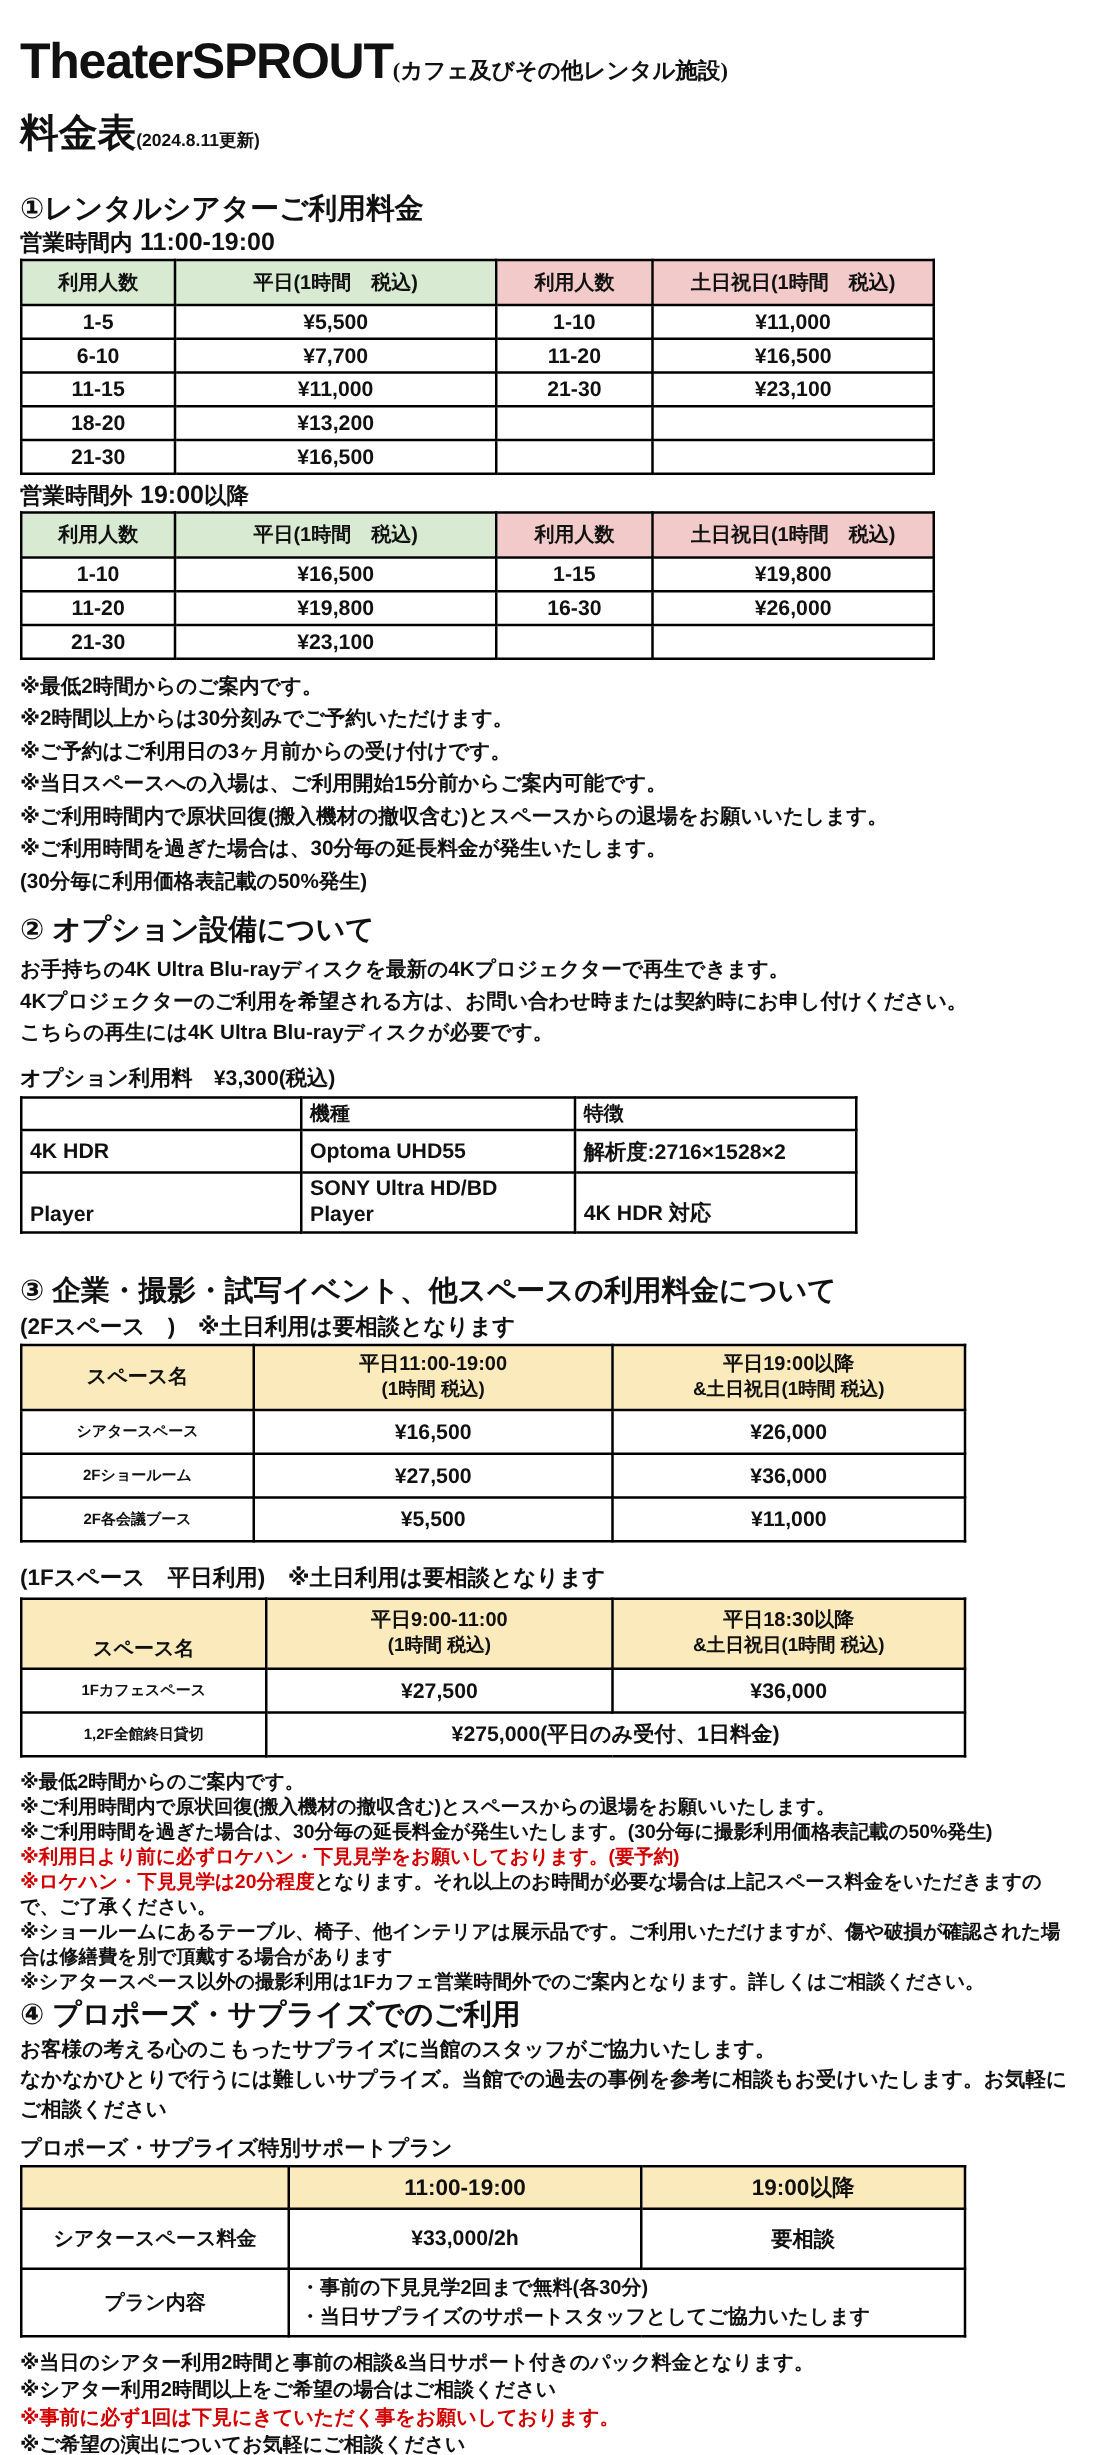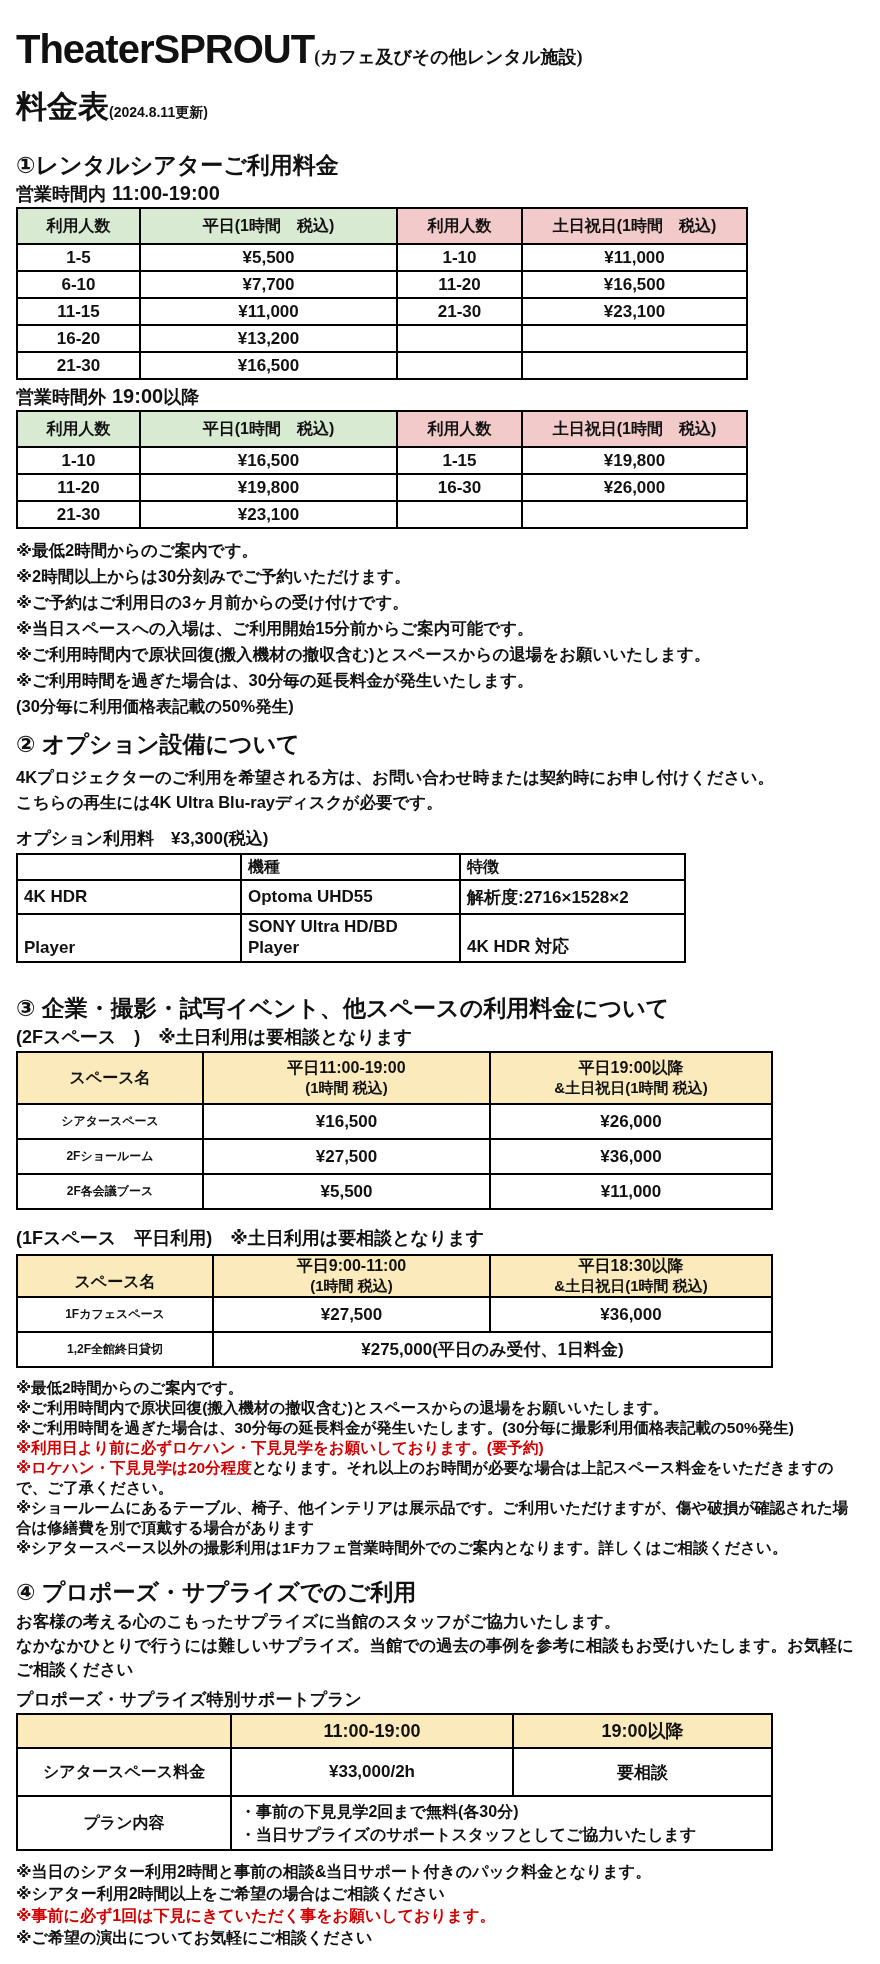--- a/index.html
+++ b/index.html
@@ -18,21 +18,21 @@
   .title-note { font-size: 18px; font-family: Liberation Serif, serif; }
   .subtitle-line { margin-top: 6px; line-height: 40px; }
   .subtitle { font-size: 31px; }
   .subtitle-note { font-size: 14px; }
 
   
   h2.sec { font-size: 23px; line-height: 30px; font-weight: 700; }
   .s1-h { margin-top: 18px; }
   .s2-h { margin-top: 10px; }
   .s3-h { margin-top: 30px; }
-  .s4-h { margin-top: 19px; font-size: 24px; line-height: 32px; }
+  .s4-h { margin-top: 0; font-size: 24px; line-height: 32px; }
 
   .hours-label { font-size: 18px; line-height: 26px; }
   .hours-label .time { font-size: 20px; margin-left: 6px; }
   .hours-label.out { margin-top: 3px; }
 
   
   table { border-collapse: collapse; table-layout: fixed; }
   th, td { border: 2px solid #000; font-weight: 700; overflow: hidden; }
 
   
@@ -63,21 +63,21 @@
   .sp-label { font-size: 18px; line-height: 24px; }
   .lbl-2f { margin-top: 2px; }
   .lbl-1f { margin-top: 16px; }
   .sp { width: 755px; margin-top: 2px; }
   .sp th { height: 52px; text-align: center; line-height: 20px; }
   .sp th .l1 { font-size: 16px; display: block; }
   .sp th .l2 { font-size: 15px; display: block; }
   .sp td { height: 35px; text-align: center; font-size: 12px; }
   .sp td.price { font-size: 17px; }
   .sp1f { margin-top: 4px; }
-  .sp1f th { height: 42px; }
+  .sp1f th { height: 56px; }
   .sp1f th.name-bottom { vertical-align: bottom; padding-bottom: 4px; font-size: 16px; }
   .sp1f td { height: 35px; }
 
   
   .intro { margin-top: 2px; font-size: 16.5px; line-height: 24px; }
   .plan-label { margin-top: 8px; font-size: 17px; line-height: 22px; }
   .plan { width: 755px; margin-top: 2px; }
   .plan th { height: 34px; text-align: center; font-size: 18px; }
   .plan td { height: 48px; text-align: center; font-size: 17px; }
   .plan .r2 td { height: 52px; }
@@ -128,21 +128,21 @@
       <td>11-20</td>
       <td>¥16,500</td>
     </tr>
     <tr>
       <td>11-15</td>
       <td>¥11,000</td>
       <td>21-30</td>
       <td>¥23,100</td>
     </tr>
     <tr>
-      <td>16-20</td>
+      <td>18-20</td>
       <td>¥13,200</td>
       <td></td>
       <td></td>
     </tr>
     <tr>
       <td>21-30</td>
       <td>¥16,500</td>
       <td></td>
       <td></td>
     </tr>
@@ -194,20 +194,21 @@
     <div class="note">※ご予約はご利用日の3ヶ月前からの受け付けです。</div>
     <div class="note">※当日スペースへの入場は、ご利用開始15分前からご案内可能です。</div>
     <div class="note">※ご利用時間内で原状回復(搬入機材の撤収含む)とスペースからの退場をお願いいたします。</div>
     <div class="note">※ご利用時間を過ぎた場合は、30分毎の延長料金が発生いたします。</div>
     <div class="note">(30分毎に利用価格表記載の50%発生)</div>
   </div>
 
   <h2 class="sec s2-h">② オプション設備について</h2>
 
   <div class="para">
+    <div>お手持ちの4K Ultra Blu-rayディスクを最新の4Kプロジェクターで再生できます。</div>
     <div>4Kプロジェクターのご利用を希望される方は、お問い合わせ時または契約時にお申し付けください。</div>
     <div>こちらの再生には4K Ultra Blu-rayディスクが必要です。</div>
   </div>
 
   <div class="fee-label">オプション利用料　¥3,300(税込)</div>
 
   <table class="opt">
     <colgroup>
         <col style="width:224px">
         <col style="width:219px">

